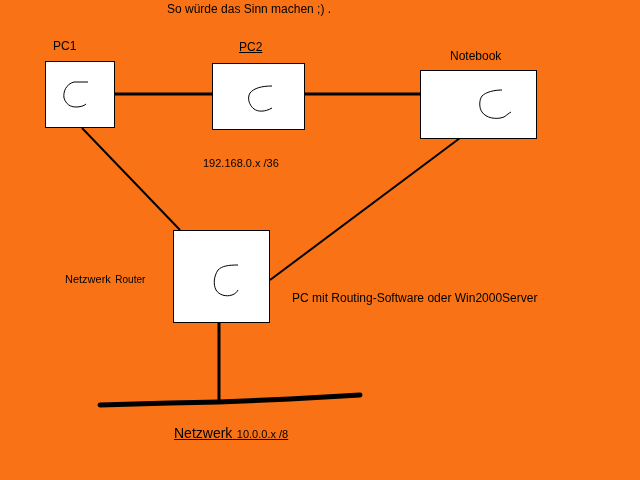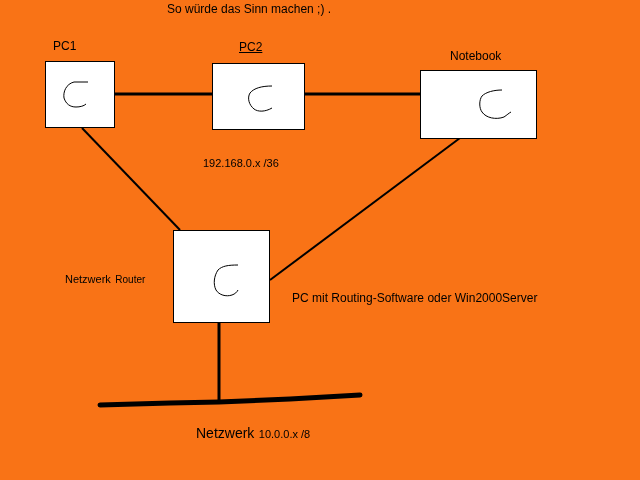--- a/index.html
+++ b/index.html
@@ -51,17 +51,17 @@
 
   <div class="lbl sm" style="left:203px; top:158px;">192.168.0.x /36</div>
 
   <div class="lbl" style="left:65px; top:270px;">
     <span class="sm">Netzwerk</span>
     <span style="font-size:10px;">Router</span>
   </div>
 
   <div class="lbl md" style="left:292px; top:292px;">PC mit Routing-Software oder Win2000Server</div>
 
-  <div class="lbl" style="left:196px; top:425px;">
+  <div class="lbl" style="left:174px; top:425px;text-decoration:underline;">
     <span style="font-size:14px;">Netzwerk</span>
     <span class="sm">10.0.0.x /8</span>
   </div>
 </div>
 
 </body></html>

